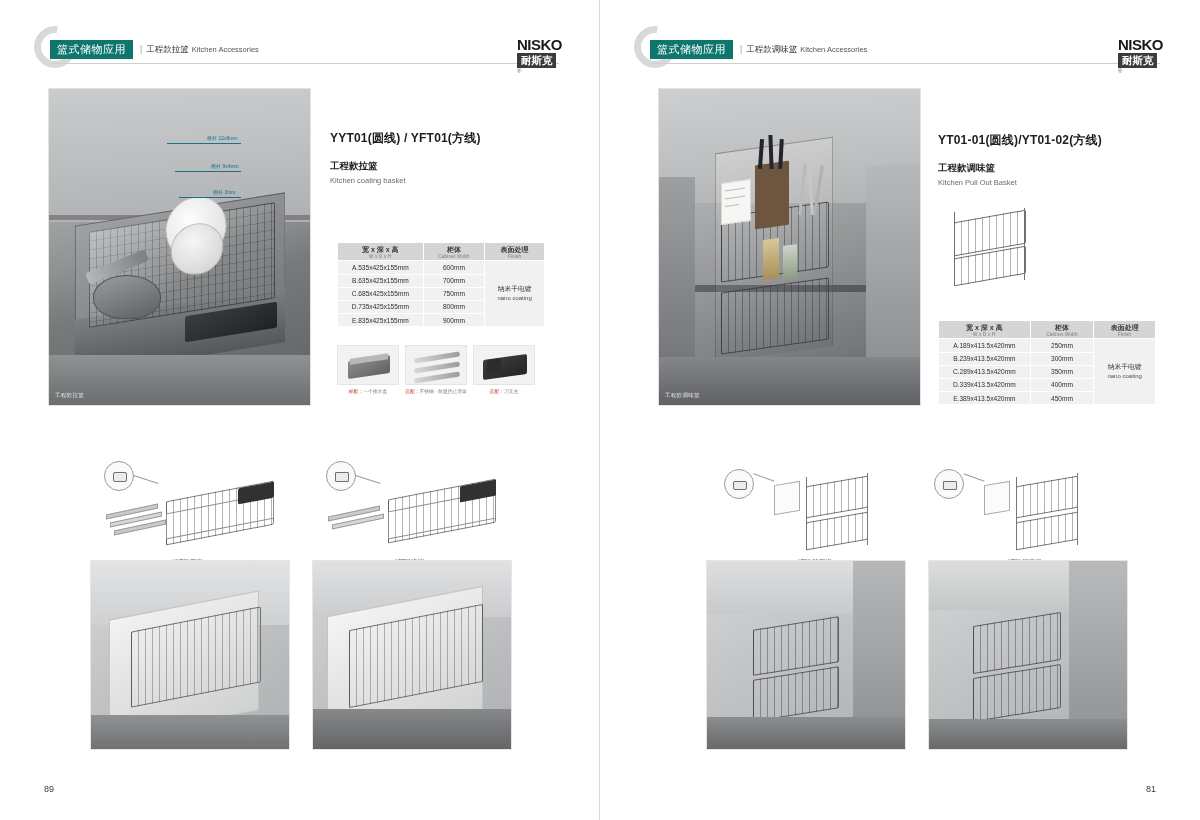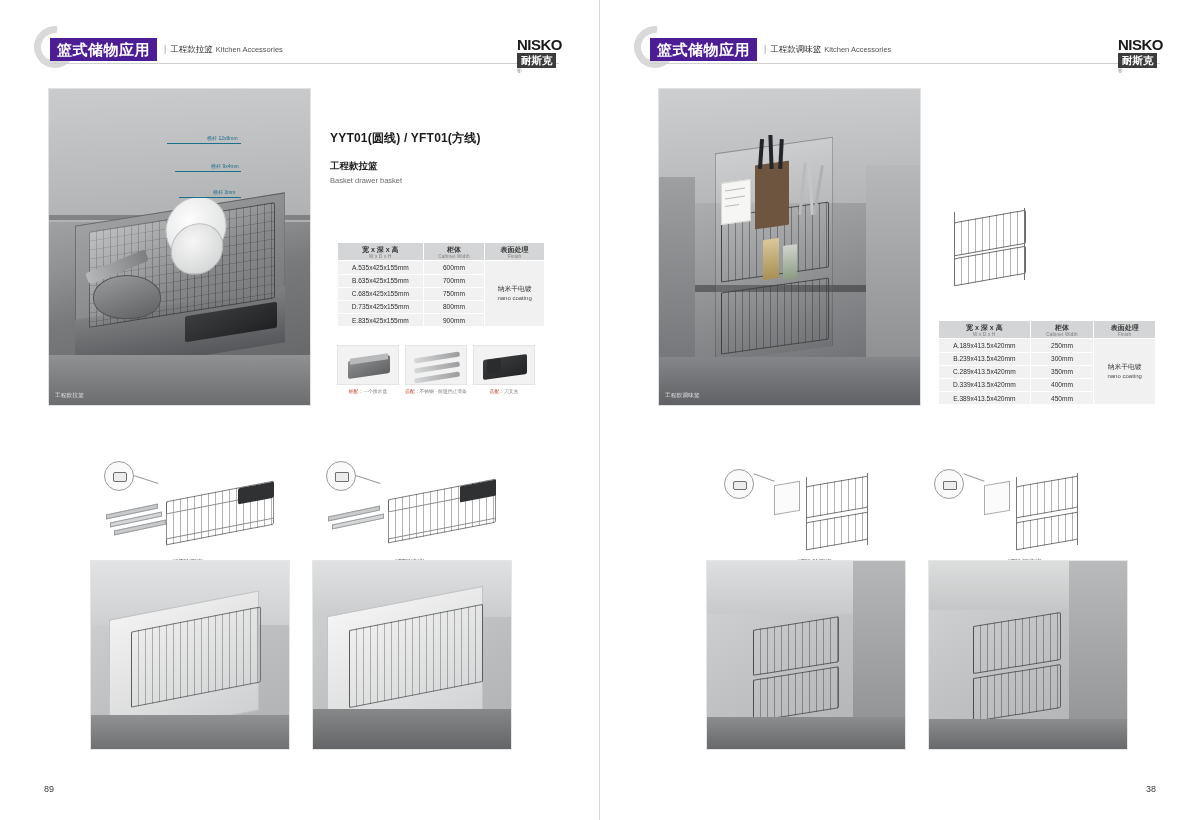--- a/index.html
+++ b/index.html
@@ -40,24 +40,24 @@
   }
   .hdr-bar {
     position: absolute;
     left: 10px; top: 10px;
     height: 19px;
     display: flex;
     align-items: center;
     white-space: nowrap;
   }
   .hdr-tag {
-    background: #4c1d95;
+    background: #0f766e;
     color: #fff;
-    font-size: 15px;
-    font-weight: bold;
+    font-size: 11px;
+    font-weight: normal;
     letter-spacing: .5px;
     padding: 3.5px 7px 4px 7px;
     line-height: 1;
   }
   .hdr-sub {
     color: #2b2b2b;
     font-size: 8.5px;
     margin-left: 7px;
     line-height: 1;
   }
@@ -319,21 +319,21 @@
         <div class="meas-line" style="left:130px; top:108px; width:62px;"></div>
         <div class="meas" style="left:164px; top:100px;">横杆 3mm</div>
 
         <div class="photo-caption">工程款拉篮</div>
       </div>
     </div>
 
     <div class="titleblk" style="left:330px; top:130px; width:240px;">
       <div class="t-code">YYT01(圆线) / YFT01(方线)</div>
       <div class="t-cn">工程款拉篮</div>
-      <div class="t-en">Basket drawer basket</div>
+      <div class="t-en">Kitchen coating basket</div>
     </div>
 
     <div class="spec" style="left:337px; top:242px; width:208px;">
       <table>
         <thead>
           <tr>
             <th style="width:86px;">
               <span>宽 x 深 x 高</span>
               <span class="en">W x D x H</span>
             </th>
@@ -516,20 +516,25 @@
         <div style="position:absolute; left:66px; top:116px; width:14px; height:1px; background:#b9b9b4; transform:skewY(-8deg);"></div>
 
         <div class="bottle" style="left:104px; top:150px; width:16px; height:40px; background:linear-gradient(180deg,#d9c89a,#a88f55); transform:skewY(-8deg);"></div>
         <div class="bottle" style="left:124px; top:156px; width:14px; height:34px; background:linear-gradient(180deg,#cfd4cc,#8d9c82); transform:skewY(-8deg);"></div>
 
         <div class="counter" style="left:0; bottom:0; width:100%; height:48px; background:linear-gradient(180deg,#84868a,#5f6165);"></div>
         <div class="photo-caption">工程款调味篮</div>
       </div>
     </div>
 
+    <div class="titleblk" style="left:338px; top:132px; width:250px;">
+      <div class="t-code">YT01-01(圆线)/YT01-02(方线)</div>
+      <div class="t-cn">工程款调味篮</div>
+      <div class="t-en">Kitchen Pull Out Basket</div>
+    </div>
 
     <div style="position:absolute; left:336px; top:196px; width:110px; height:104px; background:#fff;">
       <div class="basket" style="left:18px; top:20px; width:72px; height:34px; transform:skewY(-10deg);">
         <div class="frame" style="border-color:#6e7072;"></div>
         <div class="wires-v" style="opacity:.5;"></div>
       </div>
       <div class="basket" style="left:18px; top:56px; width:72px; height:28px; transform:skewY(-10deg);">
         <div class="frame" style="border-color:#6e7072;"></div>
         <div class="wires-v" style="opacity:.5;"></div>
       </div>
@@ -644,15 +649,15 @@
         <div class="frame" style="border-color:#5c5e60;"></div>
         <div class="wires-v" style="opacity:.55;"></div>
       </div>
       <div class="basket" style="left:44px; top:110px; width:88px; height:44px; transform:skewY(-9deg);">
         <div class="frame" style="border-color:#5c5e60;"></div>
         <div class="wires-v" style="opacity:.55;"></div>
       </div>
       <div style="position:absolute; left:0; bottom:0; width:100%; height:30px; background:linear-gradient(180deg,#8b8d8f,#67696b);"></div>
     </div>
 
-    <div class="pgnum r">38</div>
+    <div class="pgnum r">81</div>
   </div>
 </div>
 
 </body></html>

